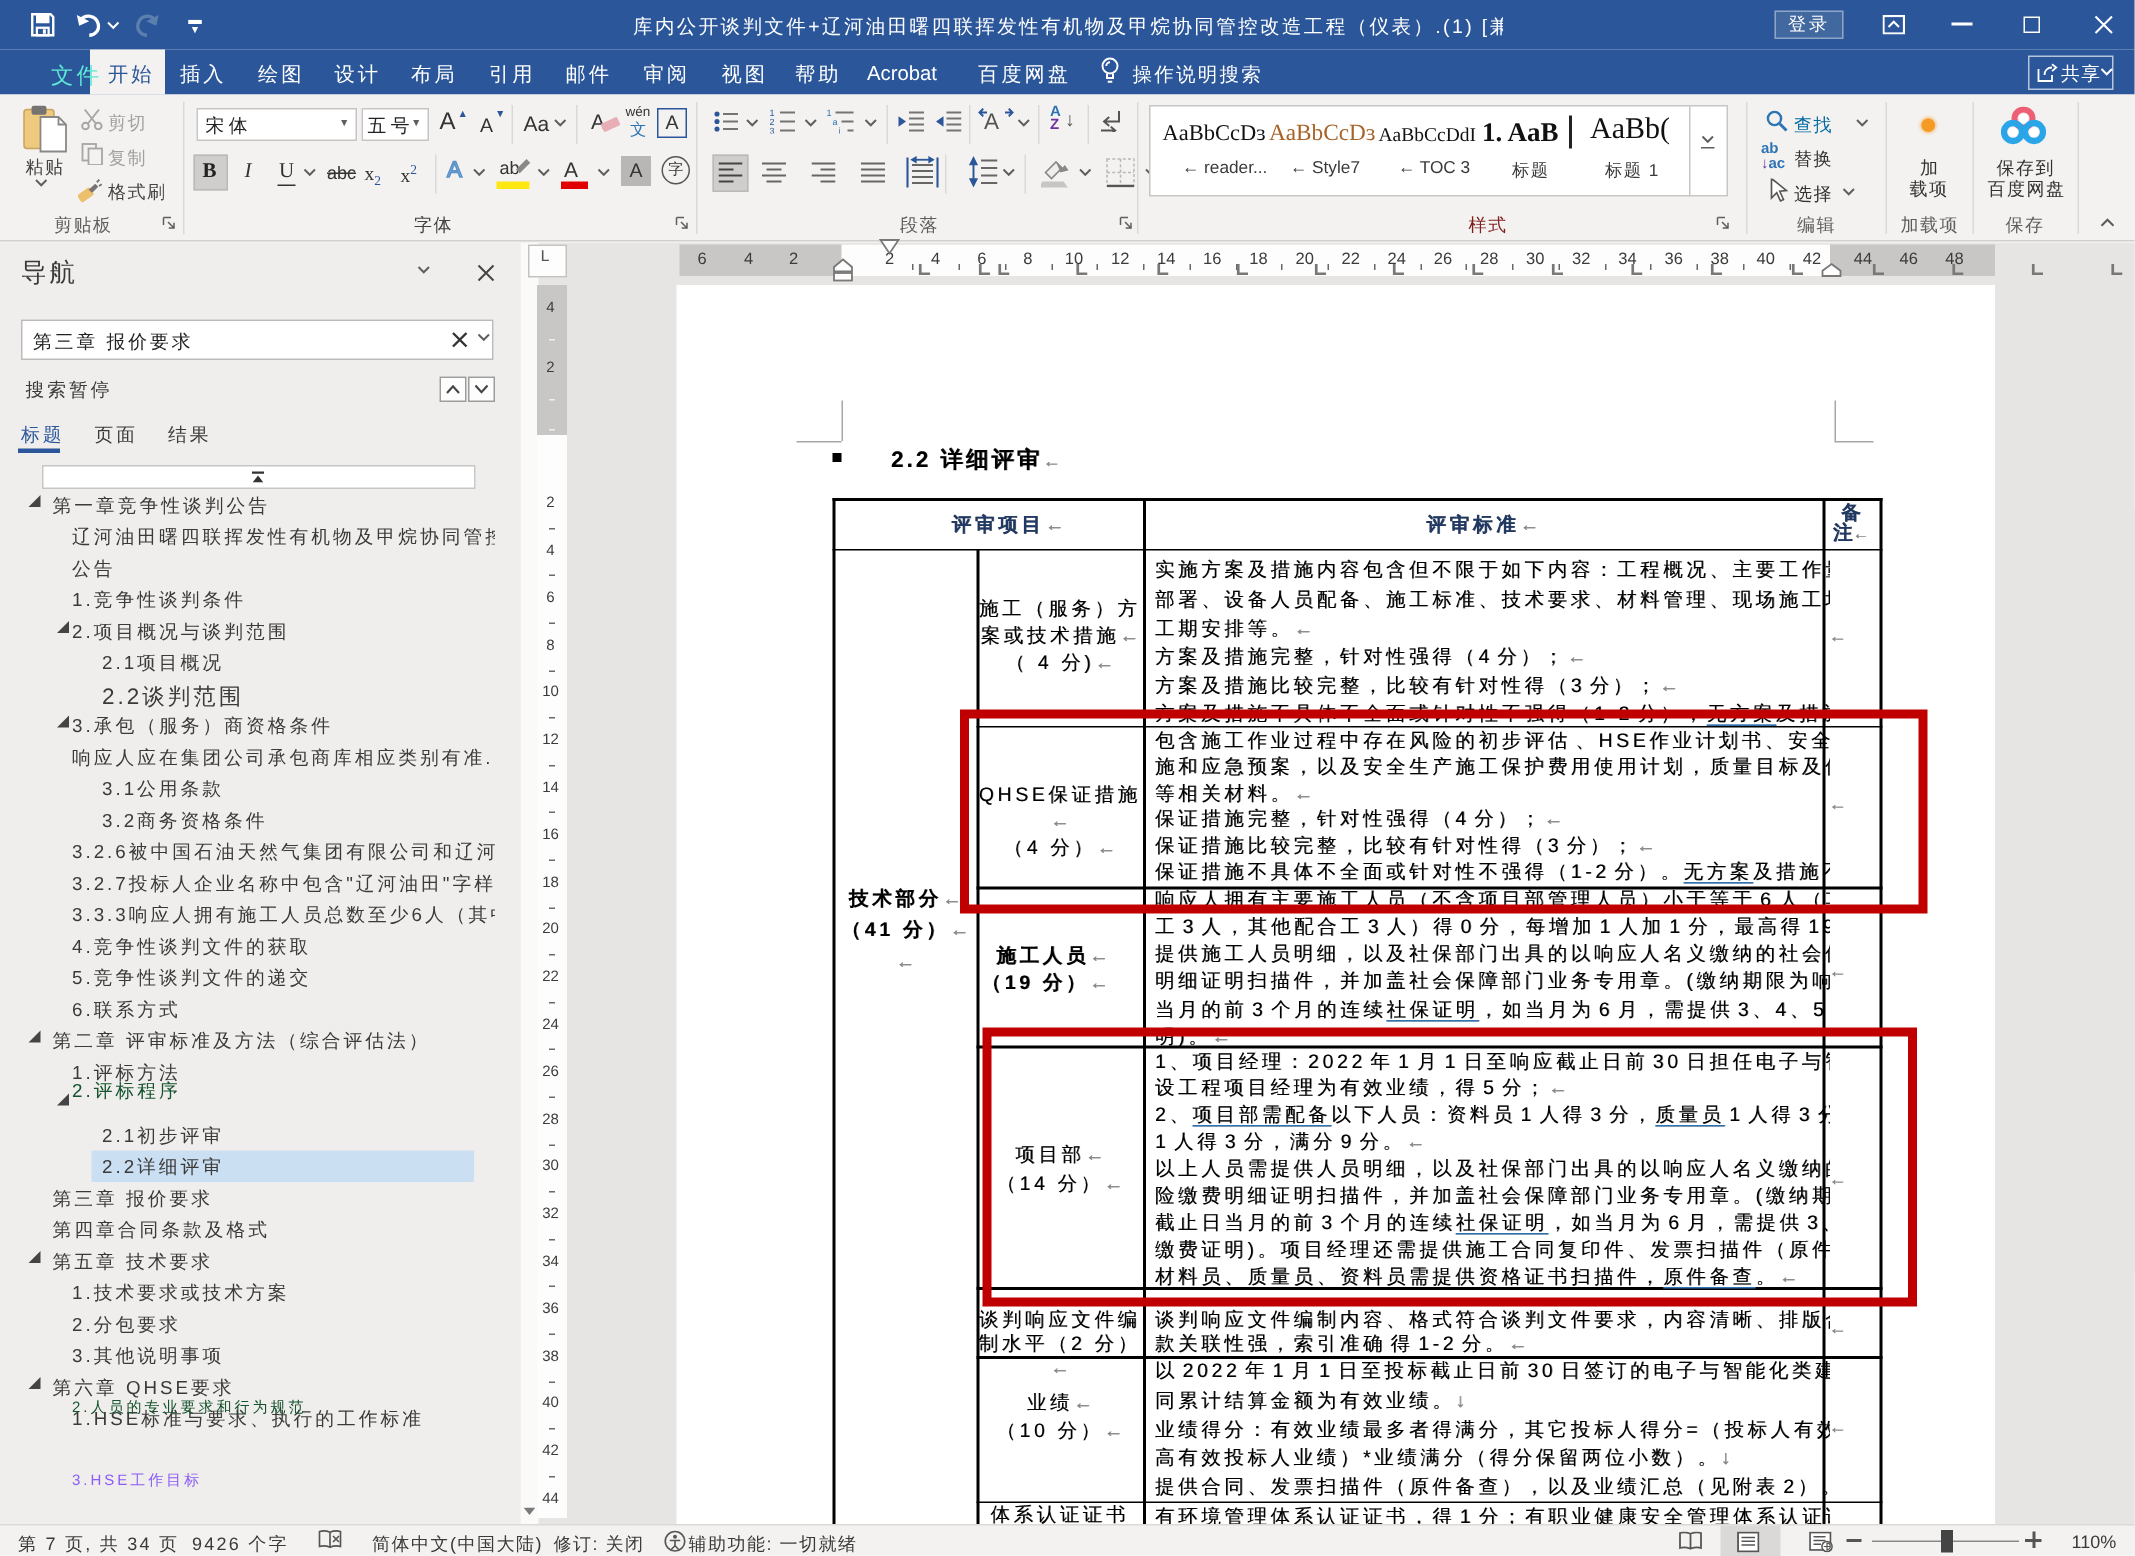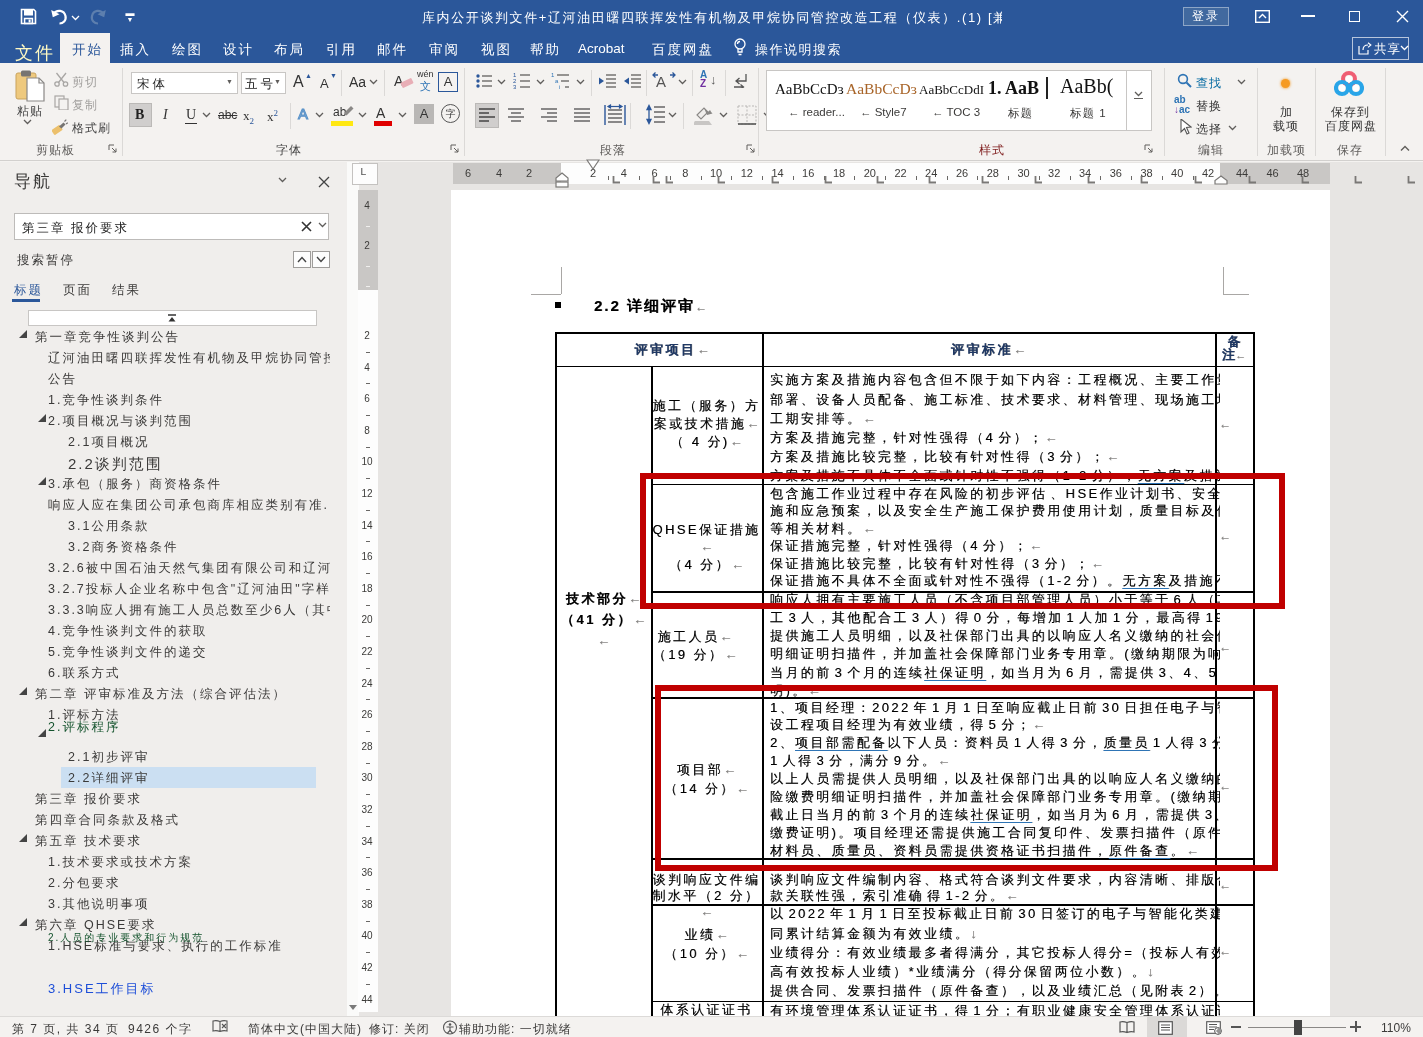--- a/index.html
+++ b/index.html
@@ -39,21 +39,21 @@
   </svg>
   <div class="abs" style="left:1301px;top:15px;width:14px;height:2px;background:#fff"></div>
   <div class="abs" style="left:1349px;top:11px;width:11px;height:11px;border:1.4px solid #fff"></div>
   <svg class="abs" style="left:1396px;top:10px" width="13" height="13" viewBox="0 0 13 13">
     <path d="M1 1 L12 12 M12 1 L1 12" stroke="#fff" stroke-width="1.4"></path>
   </svg>
 </div>
 
 <div class="abs" id="tabrow" style="left:0;top:33px;width:1423px;height:30px;background:#2b579a">
   <div class="abs" style="left:60px;top:0;width:50px;height:30px;background:#f4f2f0"></div>
-  <div class="abs cjk" style="left:15px;top:8px;color:#fef9c3;font-size:18px;letter-spacing:2px">文件</div>
+  <div class="abs cjk" style="left:34px;top:8px;color:#5eead4;font-size:15px;letter-spacing:2px">文件</div>
   <div class="abs cjk" style="left:72px;top:8px;color:#2b579a;font-size:13.5px;letter-spacing:2px">开始</div>
   <div class="abs cjk" style="left:120px;top:8px;color:#fff;font-size:13.5px;letter-spacing:2px">插入</div>
   <div class="abs cjk" style="left:172px;top:8px;color:#fff;font-size:13.5px;letter-spacing:2px">绘图</div>
   <div class="abs cjk" style="left:223px;top:8px;color:#fff;font-size:13.5px;letter-spacing:2px">设计</div>
   <div class="abs cjk" style="left:274px;top:8px;color:#fff;font-size:13.5px;letter-spacing:2px">布局</div>
   <div class="abs cjk" style="left:326px;top:8px;color:#fff;font-size:13.5px;letter-spacing:2px">引用</div>
   <div class="abs cjk" style="left:377px;top:8px;color:#fff;font-size:13.5px;letter-spacing:2px">邮件</div>
   <div class="abs cjk" style="left:429px;top:8px;color:#fff;font-size:13.5px;letter-spacing:2px">审阅</div>
   <div class="abs cjk" style="left:481px;top:8px;color:#fff;font-size:13.5px;letter-spacing:2px">视图</div>
   <div class="abs cjk" style="left:530px;top:8px;color:#fff;font-size:13.5px;letter-spacing:2px">帮助</div>
@@ -470,21 +470,21 @@
 <div class="abs" style="left:35px;top:649.8px;font-size:12.5px;color:#3b3a39;letter-spacing:2px;white-space:nowrap;max-width:295px;overflow:hidden">第四章合同条款及格式</div>
 <div class="abs" style="left:19px;top:671.8px;width:0;height:0;border-left:8px solid transparent;border-bottom:8px solid #444"></div>
 <div class="abs" style="left:35px;top:670.8px;font-size:12.5px;color:#3b3a39;letter-spacing:2px;white-space:nowrap;max-width:295px;overflow:hidden">第五章 技术要求</div>
 <div class="abs" style="left:48px;top:691.8px;font-size:12.5px;color:#3b3a39;letter-spacing:2px;white-space:nowrap;max-width:282px;overflow:hidden">1.技术要求或技术方案</div>
 <div class="abs" style="left:48px;top:712.8px;font-size:12.5px;color:#3b3a39;letter-spacing:2px;white-space:nowrap;max-width:282px;overflow:hidden">2.分包要求</div>
 <div class="abs" style="left:48px;top:733.8px;font-size:12.5px;color:#3b3a39;letter-spacing:2px;white-space:nowrap;max-width:282px;overflow:hidden">3.其他说明事项</div>
 <div class="abs" style="left:19px;top:755.8px;width:0;height:0;border-left:8px solid transparent;border-bottom:8px solid #444"></div>
 <div class="abs" style="left:35px;top:754.8px;font-size:12.5px;color:#3b3a39;letter-spacing:2px;white-space:nowrap;max-width:295px;overflow:hidden">第六章 QHSE要求</div>
 <div class="abs" style="left:48px;top:775.8px;font-size:12.5px;color:#3b3a39;letter-spacing:2px;white-space:nowrap;max-width:282px;overflow:hidden">1.HSE标准与要求、执行的工作标准</div>
 <div class="abs" style="left:48px;top:769px;font-size:10px;color:#14532d;letter-spacing:2px;white-space:nowrap;max-width:282px;overflow:hidden">2.人员的专业要求和行为规范</div>
-<div class="abs" style="left:48px;top:817.8px;font-size:13px;color:#1d4ed8;letter-spacing:2px;white-space:nowrap;max-width:282px;overflow:hidden">3.HSE工作目标</div>
+<div class="abs" style="left:48px;top:817.8px;font-size:10px;color:#8b5cf6;letter-spacing:2px;white-space:nowrap;max-width:282px;overflow:hidden">3.HSE工作目标</div>
 </div>
   </div>
 
   <div class="abs" style="left:347px;top:0;width:12px;height:854px;background:#fafaf9"></div>
   <svg class="abs" style="left:349px;top:843px" width="8" height="6" viewBox="0 0 8 6">
         <path d="M0 0 L4 5 L8 0 Z" fill="#7a7a7a"></path>
       </svg>
 
   <div class="abs" style="left:352px;top:1px;width:26px;height:22px;background:#fdfdfd;border:1px solid #c4c2c0"></div>
   <div class="abs" style="left:360px;top:4px;font-size:11px;color:#555;font-family:'Liberation Mono',monospace">L</div>
@@ -677,21 +677,21 @@
 <div class="abs" style="left:555px;top:179px;width:234px;text-align:center;font-size:13px;font-weight:bold;color:#1f3864;letter-spacing:2.5px">评审项目<span style="color:#8a8886;letter-spacing:0">←</span></div>
 <div class="abs" style="left:762px;top:179px;width:453px;text-align:center;font-size:13px;font-weight:bold;color:#1f3864;letter-spacing:2.5px">评审标准<span style="color:#8a8886;letter-spacing:0">←</span></div>
 <div class="abs" style="left:1215px;top:173px;width:38px;text-align:center;font-size:13px;font-weight:bold;color:#1f3864;line-height:13px;letter-spacing:0">备<br>注<span style="color:#8a8886;font-weight:normal;font-size:11px">←</span></div>
 <div class="abs" style="left:556px;top:425.5px;width:95px;text-align:center;font-size:13px;font-weight:bold;color:#000;line-height:21px;letter-spacing:2.5px">技术部分<span style="color:#8a8886;letter-spacing:0">←</span><br>（41 分）<span style="color:#8a8886;letter-spacing:0">←</span><br><span style="font-weight:normal"><span style="color:#8a8886;letter-spacing:0">←</span></span></div>
 <div class="abs" style="left:651px;top:234.6px;width:111px;text-align:center;font-size:13px;color:#000;line-height:18px;letter-spacing:2.4px;font-weight:normal">施工（服务）方<br>案或技术措施<span style="color:#8a8886;letter-spacing:0">←</span><br>（ 4 分)<span style="color:#8a8886;letter-spacing:0">←</span></div>
 <div class="abs" style="left:770px;top:208.4px;width:450px;font-size:13px;color:#000;line-height:19.2px;letter-spacing:2.4px;word-spacing:-3px;white-space:nowrap;overflow:hidden">实施方案及措施内容包含但不限于如下内容：工程概况、主要工作量、施工<br>部署、设备人员配备、施工标准、技术要求、材料管理、现场施工垃圾处理、<br>工期安排等。<span style="color:#8a8886;letter-spacing:0">←</span><br>方案及措施完整，针对性强得（4 分）；<span style="color:#8a8886;letter-spacing:0">←</span><br>方案及措施比较完整，比较有针对性得（3 分）；<span style="color:#8a8886;letter-spacing:0">←</span><br>方案及措施不具体不全面或针对性不强得（1-2 分）；<span style="text-decoration:underline;text-underline-offset:3px;text-decoration-color:#2e74b5">无方案</span>及措施不得分；</div>
 <div class="abs" style="left:1219px;top:254.5px;font-size:12px;color:#8a8886">←</div>
 <div class="abs" style="left:651px;top:358.8px;width:111px;text-align:center;font-size:13px;color:#000;line-height:17.5px;letter-spacing:2.4px;font-weight:normal">QHSE保证措施<span style="color:#8a8886;letter-spacing:0">←</span><br>（4 分）<span style="color:#8a8886;letter-spacing:0">←</span></div>
 <div class="abs" style="left:770px;top:322.8px;width:450px;font-size:13px;color:#000;line-height:17.5px;letter-spacing:2.4px;word-spacing:-3px;white-space:nowrap;overflow:hidden">包含施工作业过程中存在风险的初步评估 、HSE作业计划书、安全环保技术措<br>施和应急预案，以及安全生产施工保护费用使用计划，质量目标及保证措施<br>等相关材料。<span style="color:#8a8886;letter-spacing:0">←</span><br>保证措施完整，针对性强得（4 分）；<span style="color:#8a8886;letter-spacing:0">←</span><br>保证措施比较完整，比较有针对性得（3 分）；<span style="color:#8a8886;letter-spacing:0">←</span><br>保证措施不具体不全面或针对性不强得（1-2 分）。<span style="text-decoration:underline;text-underline-offset:3px;text-decoration-color:#2e74b5">无方案</span>及措施不得分。</div>
 <div class="abs" style="left:1219px;top:367.0px;font-size:12px;color:#8a8886">←</div>
-<div class="abs" style="left:651px;top:466.0px;width:88px;text-align:center;font-size:13px;color:#000;line-height:18px;letter-spacing:2.4px;font-weight:normal">施工人员<span style="color:#8a8886;letter-spacing:0">←</span><br>（19 分）<span style="color:#8a8886;letter-spacing:0">←</span></div>
+<div class="abs" style="left:651px;top:466.0px;width:88px;text-align:right;font-size:13px;color:#000;line-height:18px;letter-spacing:2.4px;font-weight:bold">施工人员<span style="color:#8a8886;letter-spacing:0">←</span><br>（19 分）<span style="color:#8a8886;letter-spacing:0">←</span></div>
 <div class="abs" style="left:770px;top:429.2px;width:450px;font-size:13px;color:#000;line-height:18.1px;letter-spacing:2.4px;word-spacing:-3px;white-space:nowrap;overflow:hidden">响应人拥有主要施工人员（不含项目部管理人员）小于等于 6 人（其中：电<br>工 3 人，其他配合工 3 人）得 0 分，每增加 1 人加 1 分，最高得 19 分。<br>提供施工人员明细，以及社保部门出具的以响应人名义缴纳的社会保险缴费<br>明细证明扫描件，并加盖社会保障部门业务专用章。(缴纳期限为响应截止日<br>当月的前 3 个月的连续<span style="text-decoration:underline;text-underline-offset:3px;text-decoration-color:#2e74b5">社保证明</span>，如当月为 6 月，需提供 3、4、5 月缴费证<br>明)。<span style="color:#8a8886;letter-spacing:0">←</span></div>
 <div class="abs" style="left:1219px;top:478.0px;font-size:12px;color:#8a8886">←</div>
 <div class="abs" style="left:651px;top:599.2px;width:111px;text-align:center;font-size:13px;color:#000;line-height:18.5px;letter-spacing:2.4px;font-weight:normal">项目部<span style="color:#8a8886;letter-spacing:0">←</span><br>（14 分）<span style="color:#8a8886;letter-spacing:0">←</span></div>
 <div class="abs" style="left:770px;top:536.5px;width:450px;font-size:13px;color:#000;line-height:17.9px;letter-spacing:2.4px;word-spacing:-3px;white-space:nowrap;overflow:hidden">1、项目经理：2022 年 1 月 1 日至响应截止日前 30 日担任电子与智能化类建<br>设工程项目经理为有效业绩，得 5 分；<span style="color:#8a8886;letter-spacing:0">←</span><br>2、<span style="text-decoration:underline;text-underline-offset:3px;text-decoration-color:#2e74b5">项目部需配备</span>以下人员：资料员 1 人得 3 分，<span style="text-decoration:underline;text-underline-offset:3px;text-decoration-color:#2e74b5">质量员</span> 1 人得 3 分，材料员<br>1 人得 3 分，满分 9 分。<span style="color:#8a8886;letter-spacing:0">←</span><br>以上人员需提供人员明细，以及社保部门出具的以响应人名义缴纳的社会保<br>险缴费明细证明扫描件，并加盖社会保障部门业务专用章。(缴纳期限为响应<br>截止日当月的前 3 个月的连续<span style="text-decoration:underline;text-underline-offset:3px;text-decoration-color:#2e74b5">社保证明</span>，如当月为 6 月，需提供 3、4、5 月<br>缴费证明)。项目经理还需提供施工合同复印件、发票扫描件（原件备查）。<br>材料员、质量员、资料员需提供资格证书扫描件，<span style="text-decoration:underline;text-underline-offset:3px;text-decoration-color:#2e74b5">原件备查</span>。<span style="color:#8a8886;letter-spacing:0">←</span></div>
 <div class="abs" style="left:1219px;top:617.0px;font-size:12px;color:#8a8886">←</div>
 <div class="abs" style="left:651px;top:710.0px;width:111px;text-align:center;font-size:13px;color:#000;line-height:16px;letter-spacing:2.4px;font-weight:normal">谈判响应文件编<br>制水平（2 分）<span style="color:#8a8886;letter-spacing:0">←</span></div>
 <div class="abs" style="left:770px;top:710.0px;width:450px;font-size:13px;color:#000;line-height:16px;letter-spacing:2.4px;word-spacing:-3px;white-space:nowrap;overflow:hidden">谈判响应文件编制内容、格式符合谈判文件要求，内容清晰、排版合理，条<br>款关联性强，索引准确 得 1-2 分。<span style="color:#8a8886;letter-spacing:0">←</span></div>
 <div class="abs" style="left:1219px;top:716.0px;font-size:12px;color:#8a8886">←</div>
 <div class="abs" style="left:651px;top:763.4px;width:111px;text-align:center;font-size:13px;color:#000;line-height:19px;letter-spacing:2.4px;font-weight:normal">业绩<span style="color:#8a8886;letter-spacing:0">←</span><br>（10 分）<span style="color:#8a8886;letter-spacing:0">←</span></div>
 <div class="abs" style="left:770px;top:742.3px;width:450px;font-size:13px;color:#000;line-height:19.2px;letter-spacing:2.4px;word-spacing:-3px;white-space:nowrap;overflow:hidden">以 2022 年 1 月 1 日至投标截止日前 30 日签订的电子与智能化类建设工程合<br>同累计结算金额为有效业绩。<span style="color:#8a8886;letter-spacing:0">↓</span><br>业绩得分：有效业绩最多者得满分，其它投标人得分=（投标人有效业绩/最<br>高有效投标人业绩）*业绩满分（得分保留两位小数）。<span style="color:#8a8886;letter-spacing:0">↓</span><br>提供合同、发票扫描件（原件备查），以及业绩汇总（见附表 2）。</div>

